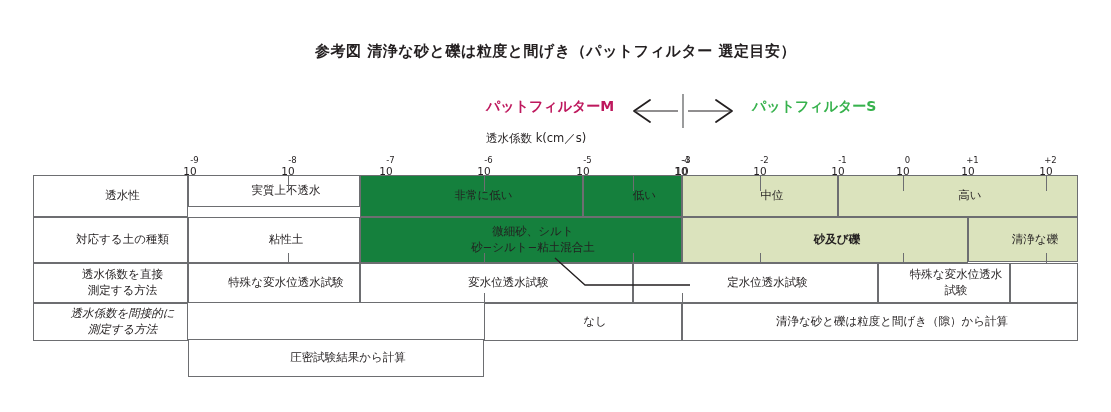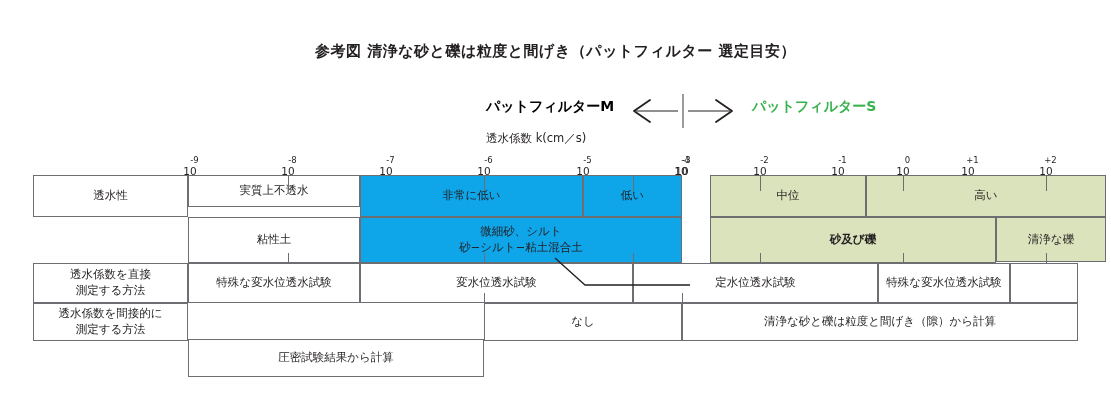--- a/index.html
+++ b/index.html
@@ -41,21 +41,21 @@
     left: 0;
     width: 1111px;
     height: 30px;
   }
   .legend-m {
     position: absolute;
     left: 486px;
     top: 0px;
     font-size: 14px;
     font-weight: bold;
-    color: #000000;
+    color: #be185d;
     white-space: nowrap;
   }
   .legend-s {
     position: absolute;
     left: 752px;
     top: 0px;
     font-size: 14px;
     font-weight: bold;
     color: #37b24d;
     white-space: nowrap;
@@ -119,23 +119,24 @@
     box-sizing: border-box;
     border: 1px solid #6d6e71;
     display: flex;
     align-items: center;
     justify-content: center;
     text-align: center;
     font-size: 11.5px;
     line-height: 1.35;
     color: #231f20;
     overflow: hidden;
-  }
-  .cell.blue  { background: #0ea5e9; }
-  .cell.green { background: #dbe3bd; margin-left: 28px; }
+    padding-left: 24px;
+  }
+  .cell.blue  { background: #15803d; }
+  .cell.green { background: #dbe3bd; }
   .cell.white { background: #ffffff; }
   .cell .txt { padding: 0 3px; }
 
   .overlay-svg {
     position: absolute;
     left: 0;
     top: 0;
     width: 1045px;
     height: 166px;
     pointer-events: none;
@@ -177,24 +178,27 @@
       <div class="tick-label" style="left: 903px;"><span class="exp">0</span><span>10</span></div>
       <div class="tick-label" style="left: 968px;"><span class="exp">+1</span><span>10</span></div>
       <div class="tick-label" style="left: 1046px;"><span class="exp">+2</span><span>10</span></div>
     </div>
 
   <div class="table" id="table">
 
   <div class="cell white" style="left: 0px; top: 0px; width: 155px; height: 42px;">
         <span class="txt">透水性</span>
       </div>
+      <div class="cell white" style="left: 0px; top: 42px; width: 155px; height: 46px;">
+        <span class="txt">対応する土の種類</span>
+      </div>
       <div class="cell white" style="left: 0px; top: 88px; width: 155px; height: 40px;">
         <span class="txt">透水係数を直接<br>測定する方法</span>
       </div>
-      <div class="cell white" style="left: 0px; top: 128px; width: 155px; height: 38px;">
+      <div class="cell white" style="left: 0px; top: 128px; width: 155px; height: 38px; font-style: italic;">
         <span class="txt">透水係数を間接的に<br>測定する方法</span>
       </div>
       <div class="cell white" style="left: 155px; top: 0px; width: 172px; height: 32px;">
         <span class="txt">実質上不透水</span>
       </div>
       <div class="cell blue" style="left: 327px; top: 0px; width: 223px; height: 42px;">
         <span class="txt">非常に低い</span>
       </div>
       <div class="cell blue" style="left: 550px; top: 0px; width: 99px; height: 42px;">
         <span class="txt">低い</span>

